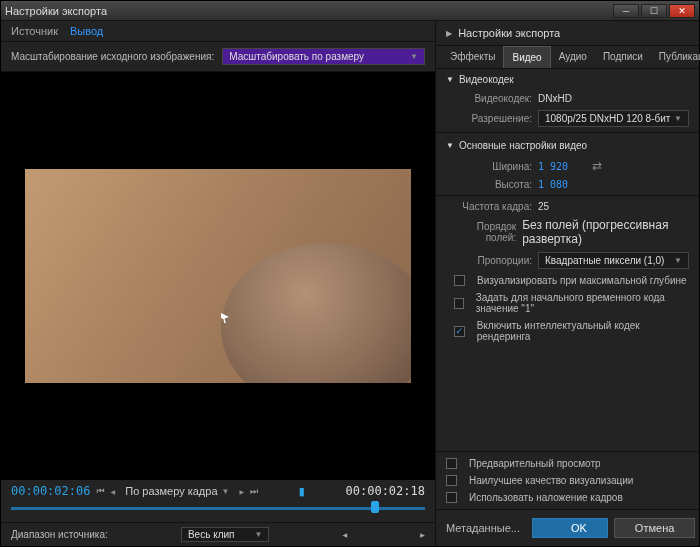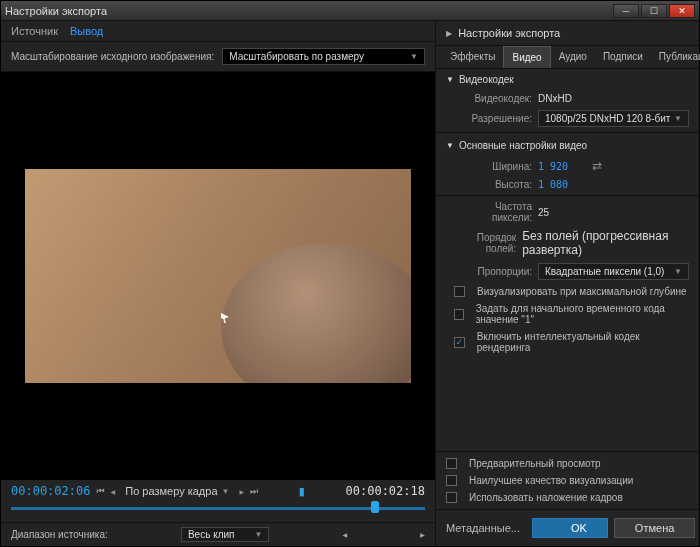--- a/index.html
+++ b/index.html
@@ -10,21 +10,21 @@
   .winbtns { display: flex; gap: 2px; }
   .winbtn { width: 26px; height: 14px; background: linear-gradient(#555,#333); border: 1px solid #222; display:flex;align-items:center;justify-content:center;font-size:9px;color:#ddd; }
   .winbtn.close { background: linear-gradient(#d94b3a,#b32c1c); color:#fff;}
   .body { flex:1; display:flex; background:#232323; }
   .left { flex:1; display:flex; flex-direction:column; border-right:1px solid #111; min-width:0;}
   .right { width:263px; display:flex; flex-direction:column; background:#232323; }
   .tabs { display:flex; gap:12px; padding:4px 10px; border-bottom:1px solid #111; font-size:11px; }
   .tab { color:#a6a6a6; cursor:pointer; }
   .tab.active { color:#3399ff; }
   .scale-row { display:flex; align-items:center; gap:8px; padding:6px 10px; border-bottom:1px solid #111; font-size:10px; color:#bbb; }
-  .scale-row .dd { flex:1; background:#000000; border:1px solid #444; padding:2px 6px; display:flex; justify-content:space-between; align-items:center; color:#ddd; }
+  .scale-row .dd { flex:1; background:#4c1d95; border:1px solid #444; padding:2px 6px; display:flex; justify-content:space-between; align-items:center; color:#ddd; }
   .chev { font-size:8px; color:#888; }
   .preview-area { flex:1; position:relative; background:#000; display:flex; align-items:center; justify-content:center; }
   .preview-img { width:386px; height:214px; background:
     radial-gradient(ellipse 180px 140px at 70% 85%, #9a8066 0%, #8a7258 18%, #7b6449 30%, rgba(0,0,0,0) 34%),
     linear-gradient(125deg, #c29a72 0%, #b68e68 20%, #a98260 40%, #9d7858 60%, #926f51 80%, #87664a 100%);
     position:relative; overflow:hidden; }
   .rock { position:absolute; right:-20px; bottom:-30px; width:210px; height:170px; border-radius:50%; background: radial-gradient(circle at 40% 30%, #b09078, #8a6e5a 50%, #6f5646 80%); filter: contrast(1.05);}
   .cursor { position:absolute; left:196px; top:144px; width:8px; height:10px; background:#fff; clip-path: polygon(0 0, 100% 40%, 45% 55%, 60% 100%, 40% 100%, 30% 60%, 0 50%); }
   .timebar { padding:4px 10px 2px; display:flex; align-items:center; gap:6px; font-size:11px;}
   .tc { color:#2aa3e8; font-family: monospace; font-size:12px; }
@@ -174,21 +174,21 @@
           <span class="val num">1 920</span>
           <span style="width:8px"></span>
           <span class="link-icon">⇄</span>
         </div>
         <div class="field-row">
           <span class="lbl">Высота:</span>
           <span class="val num">1 080</span>
         </div>
         <div class="divider"></div>
         <div class="field-row">
-          <span class="lbl">Частота пиксели:</span>
+          <span class="lbl">Частота кадра:</span>
           <span class="val">25</span>
         </div>
         <div class="field-row">
           <span class="lbl">Порядок полей:</span>
           <span class="val" style="font-size:12px">Без полей (прогрессивная развертка)</span>
         </div>
         <div class="field-row">
           <span class="lbl">Пропорции:</span>
           <div class="dd2">
             <span>Квадратные пиксели (1,0)</span>

